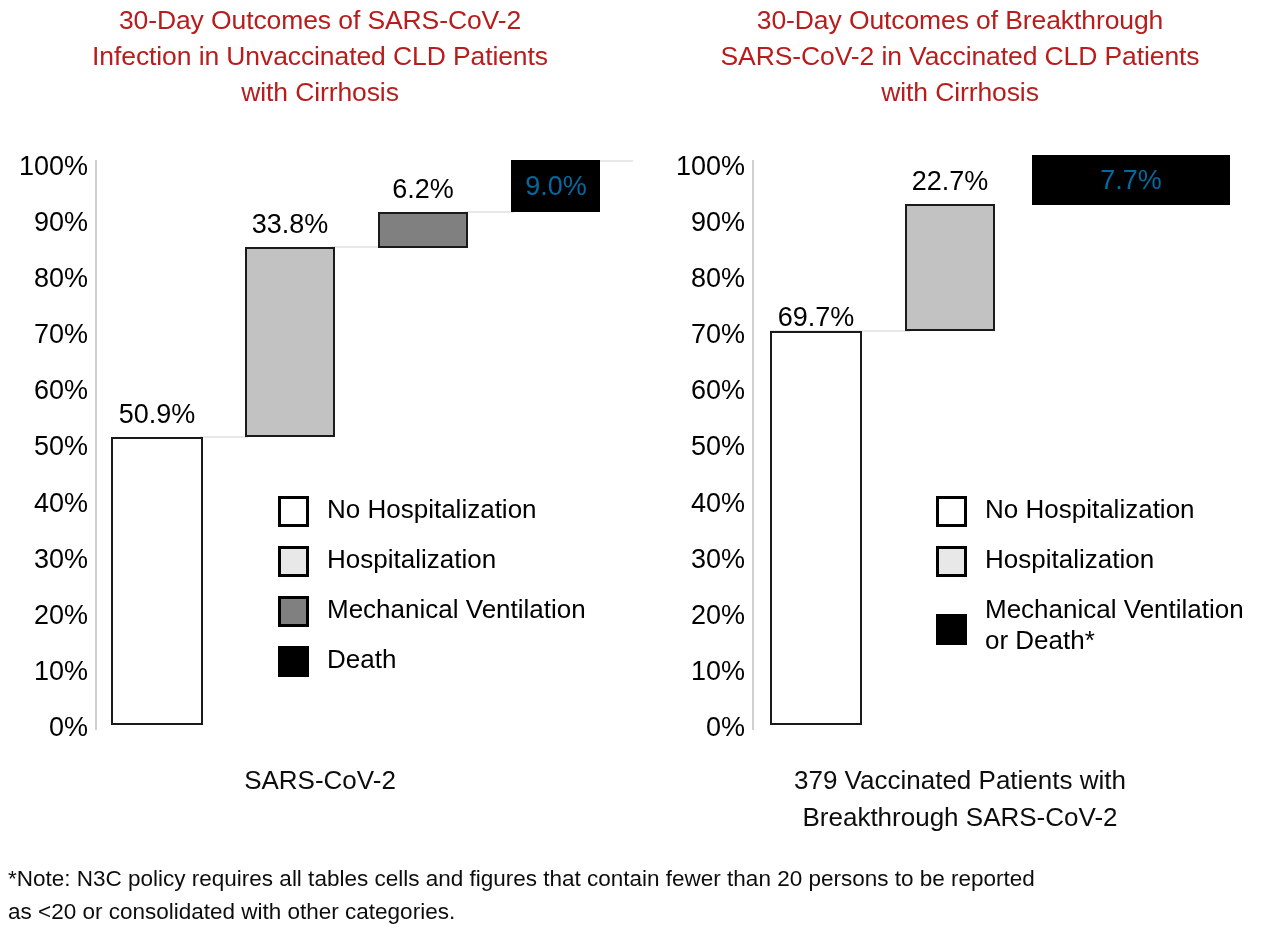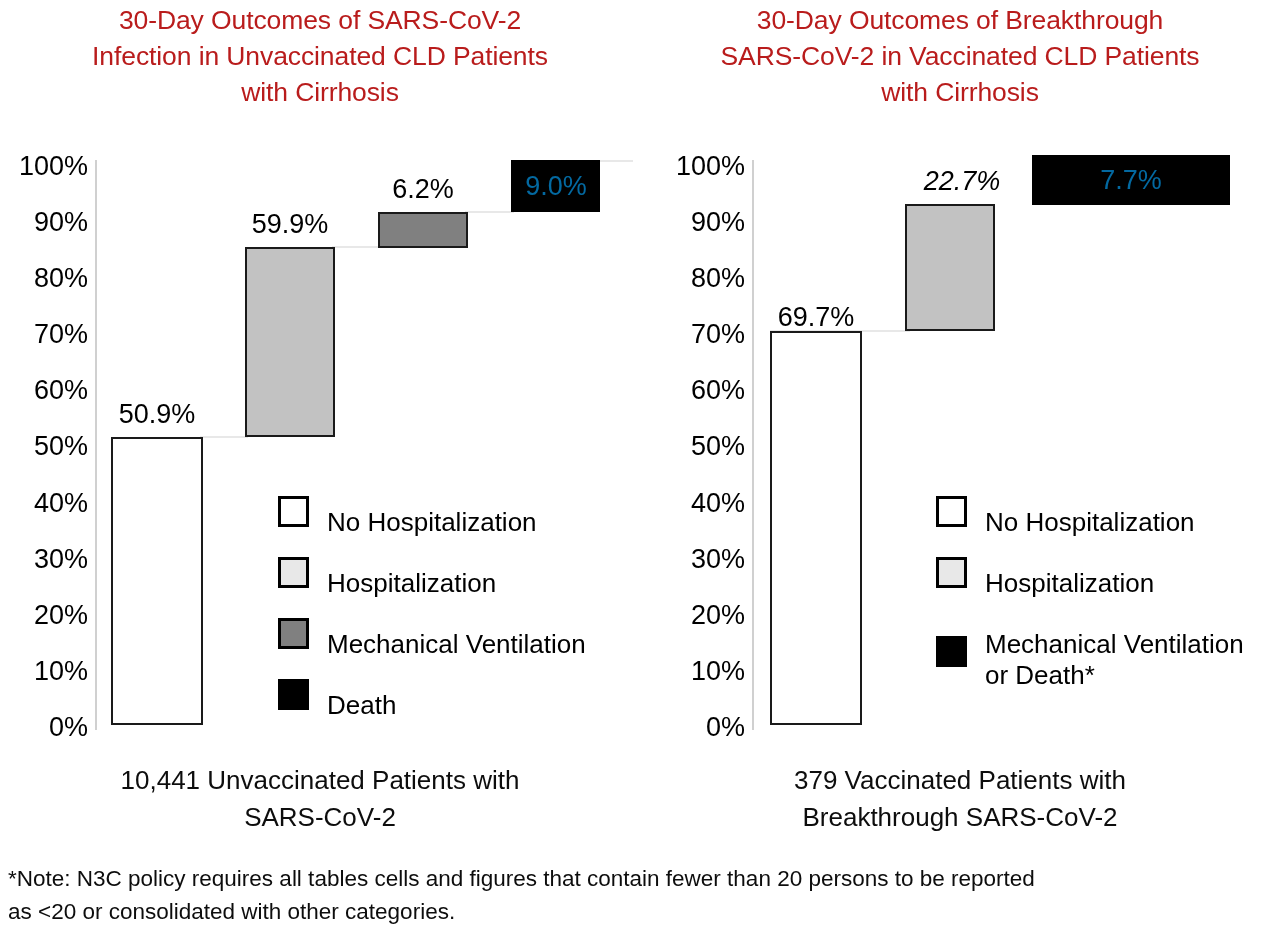--- a/index.html
+++ b/index.html
@@ -118,21 +118,20 @@
   .sw-white     { background: #ffffff; }
   .sw-lightgray { background: #e8e8e8; }
   .sw-gray      { background: #808080; }
   .sw-black     { background: #000000; }
   .legend-label {
     margin-left: 18px;
     font-size: 26px;
     line-height: 31px;
     color: #000000;
     white-space: pre-line;
-    margin-top: 13px;
   }
 
   .panel-caption {
     position: absolute;
     left: 0;
     width: 100%;
     top: 762px;
     text-align: center;
     font-size: 26px;
     line-height: 37px;
@@ -185,21 +184,21 @@
         <div class="connector" style="left:332px; top:246px; width:49px;"></div>
         <div class="connector" style="left:465px; top:211px; width:49px;"></div>
         <div class="connector" style="left:597px; top:160px; width:36px;"></div>
 
         <div class="bar bar-white" style="left:111px; top:437px; width:92px; height:288px;"></div>
         <div class="bar bar-lightgray" style="left:245px; top:247px; width:90px; height:190px;"></div>
         <div class="bar bar-gray" style="left:378px; top:212px; width:90px; height:36px;"></div>
         <div class="bar bar-black" style="left:511px; top:160px; width:89px; height:52px;"></div>
 
         <div class="bar-label" style="left:87px; top:401px; width:140px;">50.9%</div>
-        <div class="bar-label" style="left:220px; top:211px; width:140px;">59.9%</div>
+        <div class="bar-label" style="left:220px; top:211px; width:140px;">33.8%</div>
         <div class="bar-label" style="left:368px; top:176px; width:110px;">6.2%</div>
         <div class="bar-label inside" style="left:501px; top:173px; width:110px;">9.0%</div>
 
         <div class="legend" style="left:278px; top:494px;">
           <div class="legend-row">
             <div class="legend-swatch sw-white"></div>
             <div class="legend-label">No Hospitalization</div>
           </div>
           <div class="legend-row">
             <div class="legend-swatch sw-lightgray"></div>
@@ -211,21 +210,20 @@
           </div>
           <div class="legend-row">
             <div class="legend-swatch sw-black"></div>
             <div class="legend-label">Death</div>
           </div>
         </div>
 
       </div>
 
       <div class="panel-caption">
-        <span>10,441 Unvaccinated Patients with</span>
         <span>SARS-CoV-2</span>
       </div>
     </div>
 
     <div class="panel panel-right">
 
       <div class="panel-title">
         <span>30-Day Outcomes of Breakthrough</span>
         <span>SARS-CoV-2 in Vaccinated CLD Patients</span>
         <span>with Cirrhosis</span>
@@ -247,21 +245,21 @@
         <div class="ytick" style="left:10px; width:95px; top:658px;">10%</div>
         <div class="ytick" style="left:10px; width:95px; top:714px;">0%</div>
 
         <div class="connector" style="left:130px; top:330px; width:140px;"></div>
 
         <div class="bar bar-white" style="left:130px; top:331px; width:92px; height:394px;"></div>
         <div class="bar bar-lightgray" style="left:265px; top:204px; width:90px; height:127px;"></div>
         <div class="bar bar-black" style="left:392px; top:155px; width:198px; height:50px;"></div>
 
         <div class="bar-label" style="left:106px; top:295px; width:140px;margin-top:9px;">69.7%</div>
-        <div class="bar-label" style="left:252px; top:168px; width:140px;font-style:italic;">22.7%</div>
+        <div class="bar-label" style="left:240px; top:168px; width:140px;">22.7%</div>
         <div class="bar-label inside" style="left:436px; top:167px; width:110px;">7.7%</div>
 
         <div class="legend" style="left:296px; top:494px;">
           <div class="legend-row">
             <div class="legend-swatch sw-white"></div>
             <div class="legend-label">No Hospitalization</div>
           </div>
           <div class="legend-row">
             <div class="legend-swatch sw-lightgray"></div>
             <div class="legend-label">Hospitalization</div>

